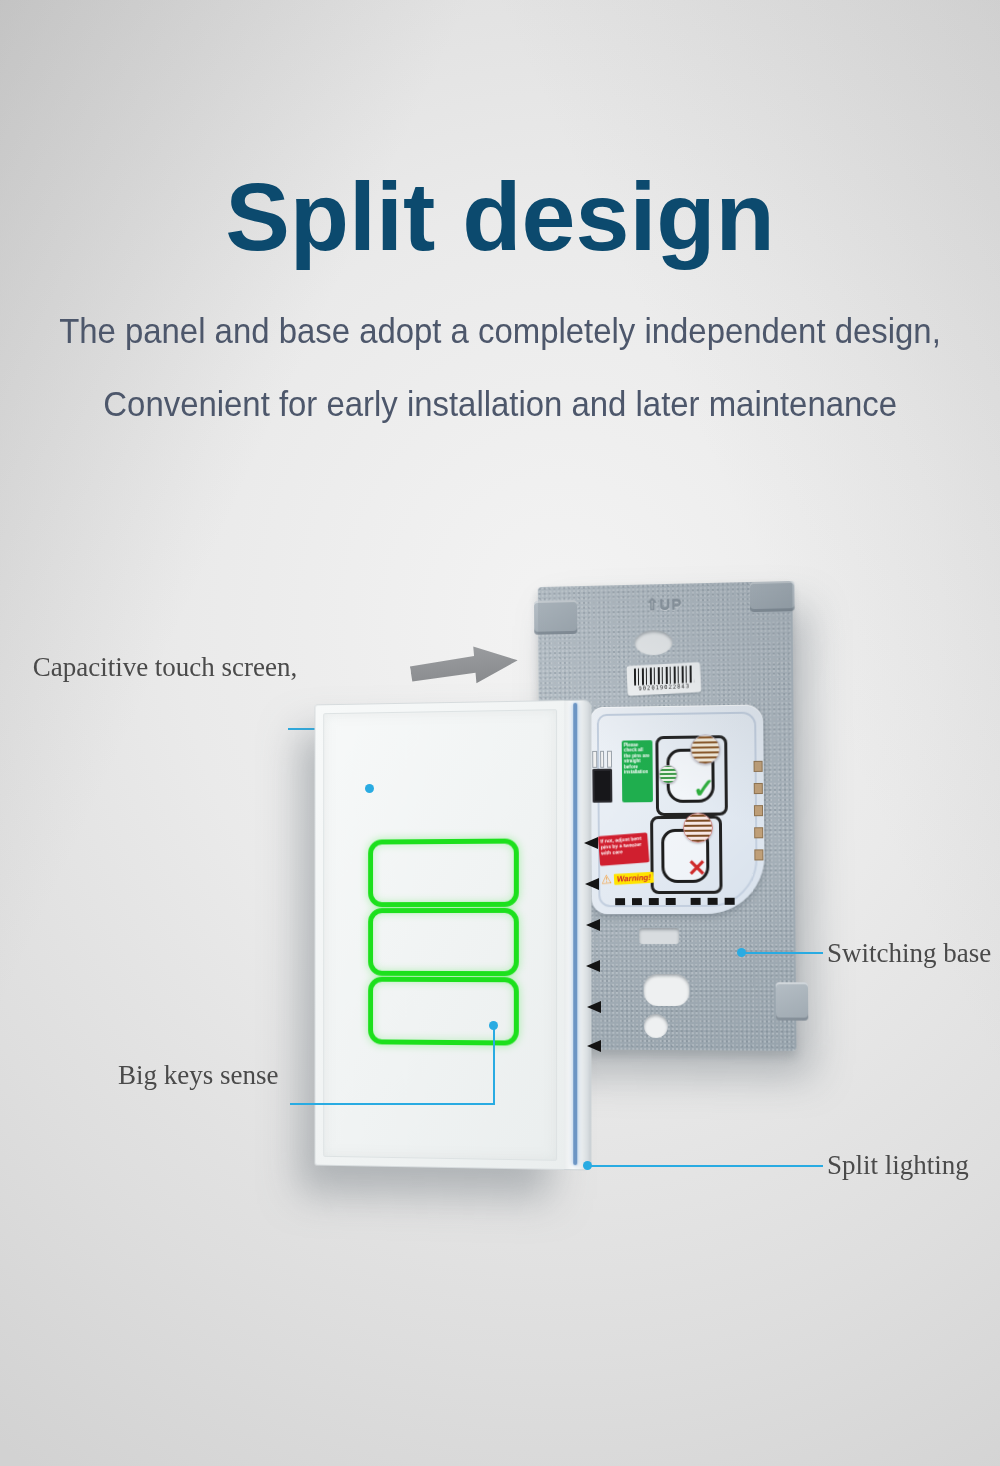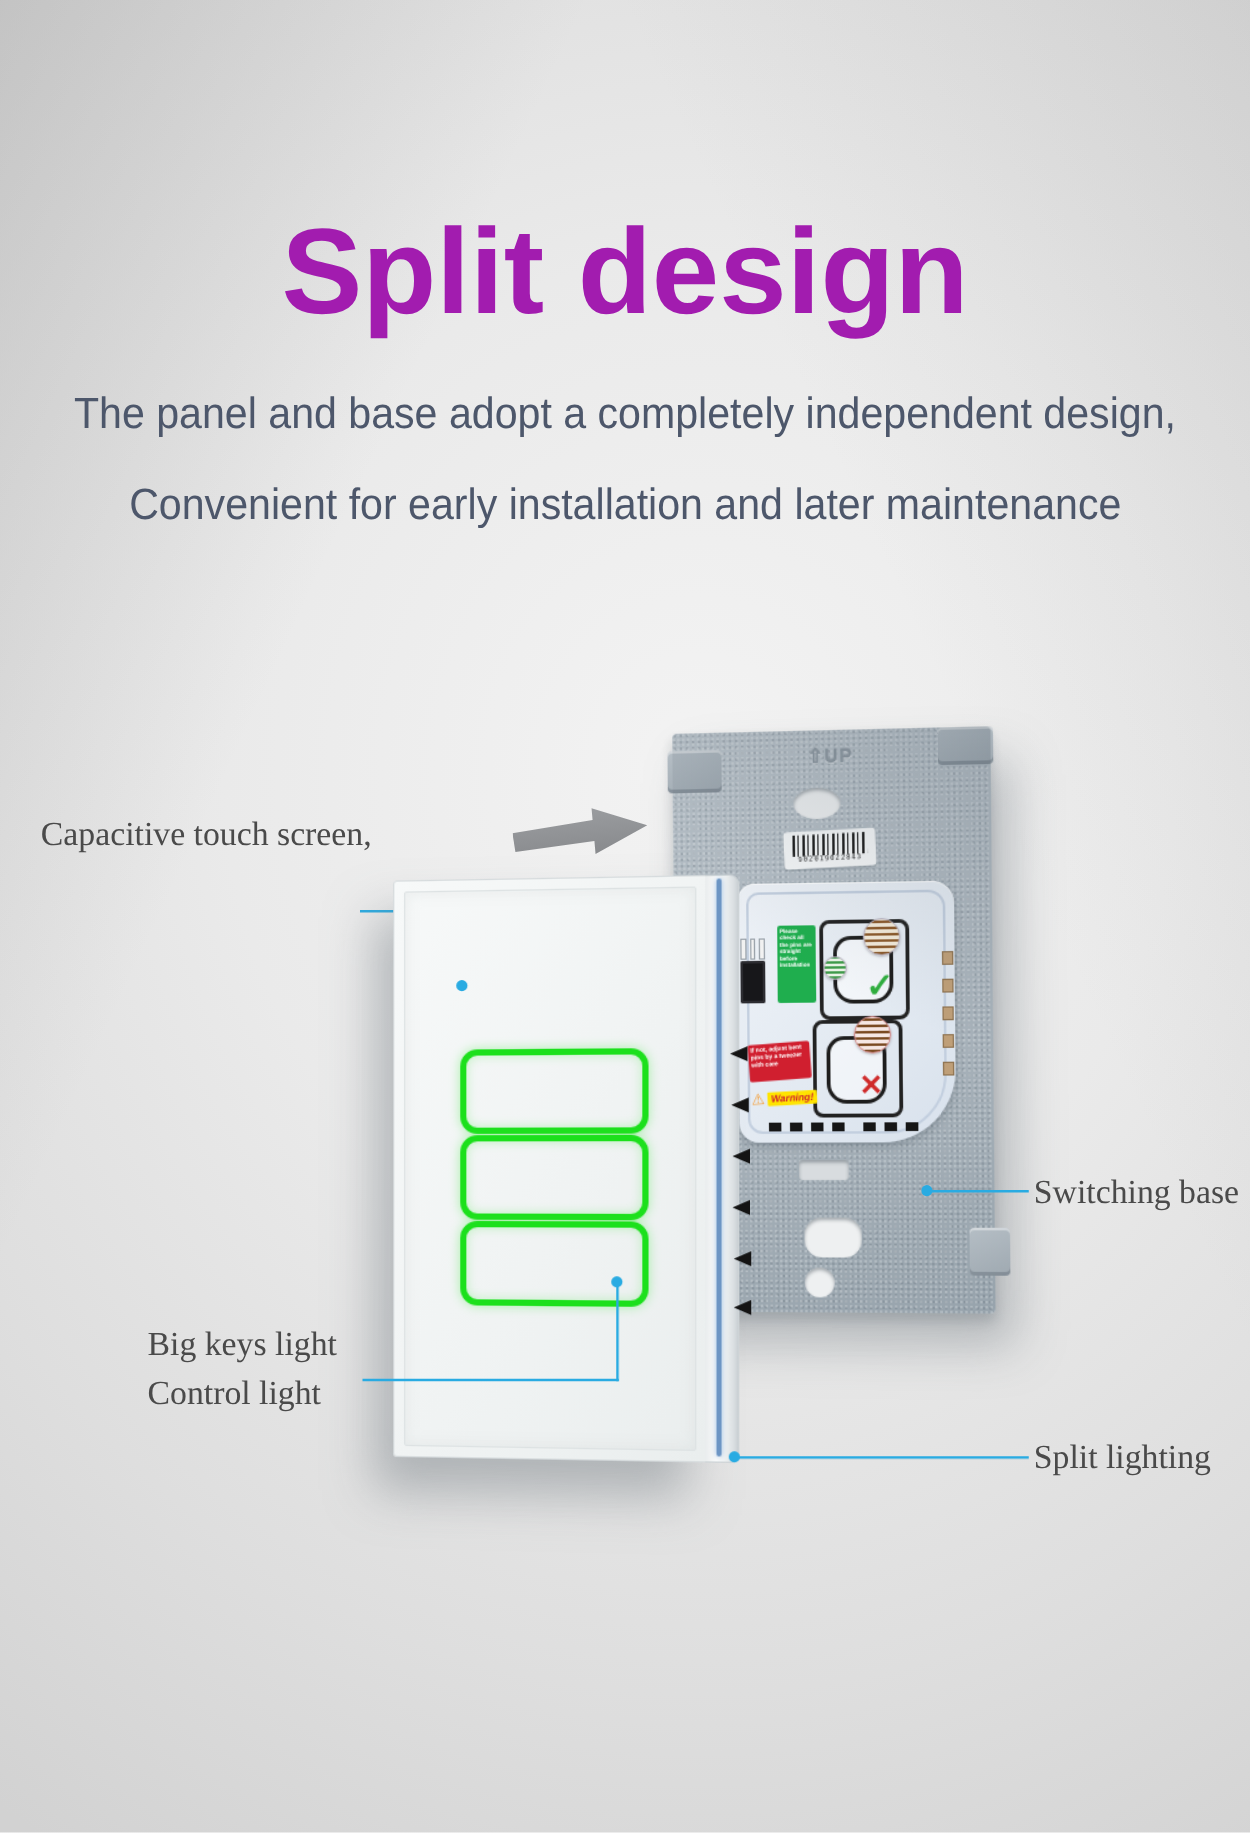--- a/index.html
+++ b/index.html
@@ -8,21 +8,21 @@
     font-family:"Liberation Sans",sans-serif;
     background:
       linear-gradient(115deg, rgba(140,140,140,.28) 0%, rgba(255,255,255,0) 28%),
       linear-gradient(245deg, rgba(150,150,150,.18) 0%, rgba(255,255,255,0) 30%),
       radial-gradient(95% 70% at 56% 42%, #f3f3f3 0%, #eaeaea 40%, #dedede 72%, #d2d2d2 100%);
   }
 
   
   .title{
     position:absolute;left:0;top:96px;width:1000px;text-align:center;
-    font-size:97px;font-weight:bold;color:#a21caf;letter-spacing:0px;
+    font-size:97px;font-weight:bold;color:#0c4a6e;letter-spacing:0px;
   }
   .sub{
     position:absolute;left:0;width:1000px;text-align:center;
     font-size:35px;color:#4d576b;
   }
   .sub span{display:inline-block;transform:scaleX(.94);white-space:nowrap;}
   .sub1{top:276px;}
   .sub2{top:349px;text-decoration:underline;}
 
   
@@ -243,22 +243,21 @@
 </div>
 
 <div class="ann ann-touch">
   <div>Capacitive touch screen,</div>
 </div>
 <div class="cl cl-h" style="left:288px;top:728px;width:53px"></div>
 <div class="cl cl-diag" style="left:340px;top:728px;width:68px;transform:rotate(63.4deg)"></div>
 <div class="cdot" style="left:365px;top:784px;z-index:7"></div>
 
 <div class="ann ann-bigkeys">
-  <div>Big keys light</div>
-  <div>Control light</div>
+  <div>Big keys sense</div>
 </div>
 <div class="cl cl-h" style="left:290px;top:1103px;width:205px;z-index:7"></div>
 <div class="cl cl-v" style="left:493px;top:1027px;height:78px;z-index:7"></div>
 <div class="cdot" style="left:489px;top:1021px;z-index:7"></div>
 
 <div class="ann ann-switch">Switching base</div>
 <div class="cl cl-h" style="left:745px;top:952px;width:78px"></div>
 <div class="cdot" style="left:737px;top:948px"></div>
 
 <div class="ann ann-edge">Split lighting</div>

